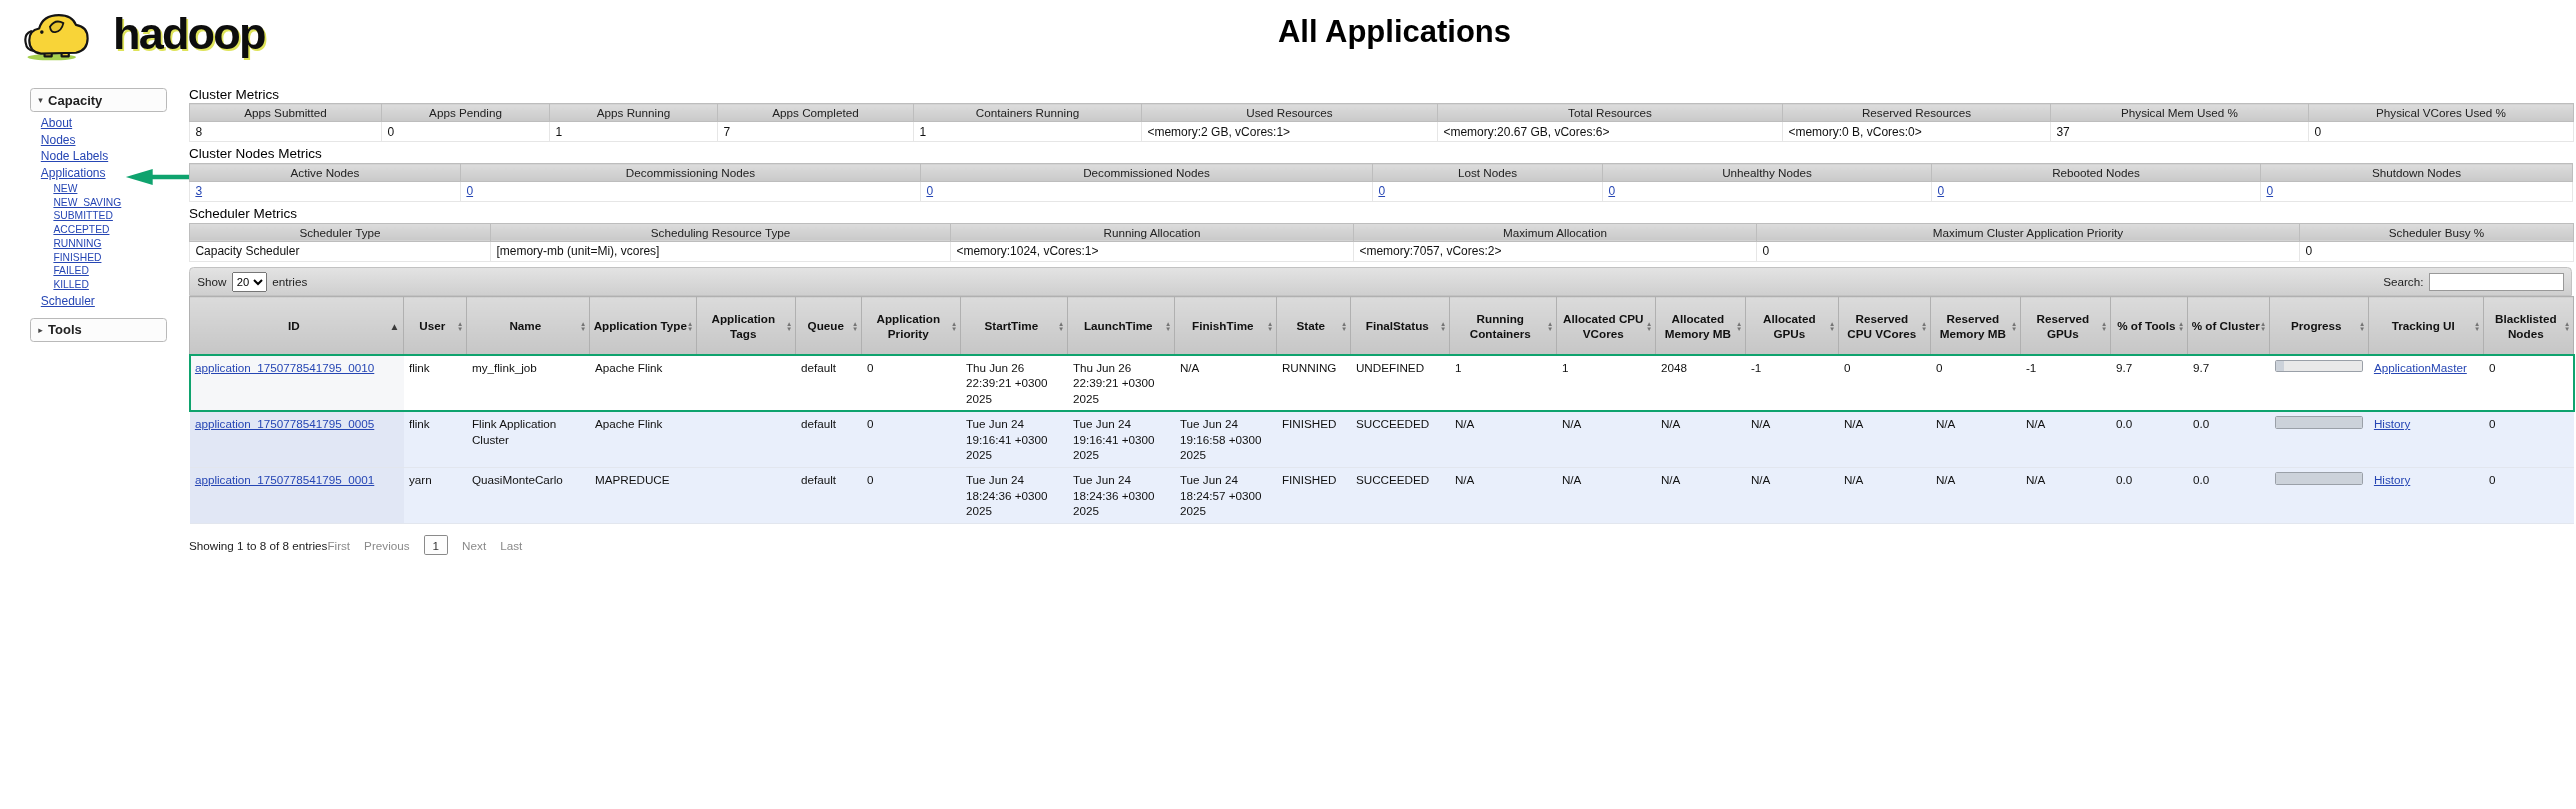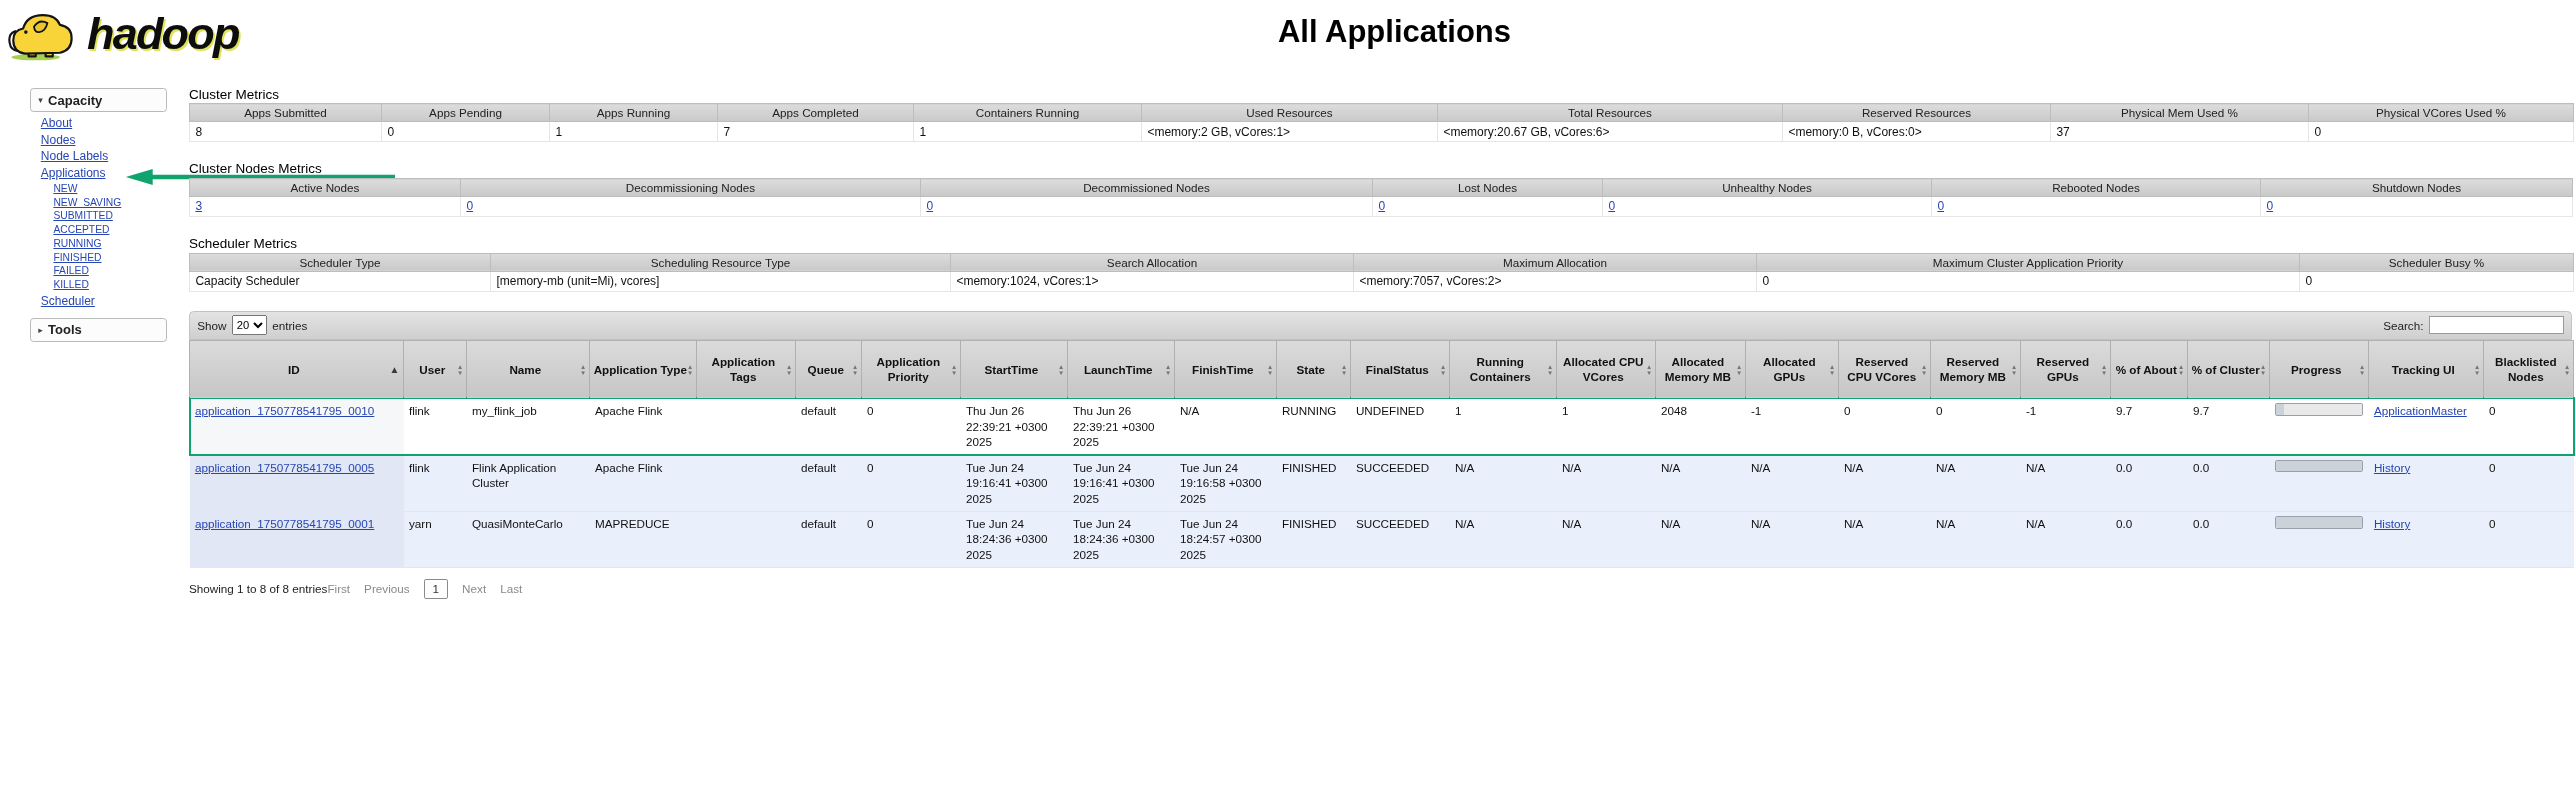--- a/index.html
+++ b/index.html
@@ -5,21 +5,21 @@
   :root{ --annot:#0fa36e; --link:#2646b4; }
   *{box-sizing:border-box;}
   html,body{margin:0;padding:0;overflow:hidden;}
   body{
     width:2576px;height:810px;position:relative;background:#fff;
     font-family:"Liberation Sans","DejaVu Sans",sans-serif;color:#111;
   }
   a{color:var(--link);text-decoration:underline;cursor:pointer;}
 
   
-  .logo{position:absolute;top:5.4px;left:7px;display:flex;align-items:center;gap:10px;font-style:italic;}
+  .logo{position:absolute;top:5.4px;left:23px;display:flex;align-items:center;gap:20px;}
   .logo-text{
     font-size:45px;font-weight:bold;letter-spacing:-1.8px;color:#0d0d0d;line-height:1;
     text-shadow:1.8px 1.8px 0 rgba(216,222,60,.85);
   }
 
   
   .page-title{
     position:absolute;top:14.4px;left:203px;width:2383px;margin:0;
     text-align:center;font-size:31px;font-weight:bold;color:#000;
   }
@@ -34,21 +34,21 @@
   .side-arrow{font-size:9px;color:#444;}
   .side-list{list-style:none;margin:3.6px 0 9px 0;padding:0 0 0 10.8px;}
   .side-list > li{margin:1.8px 0;line-height:1.25;font-size:12px;}
   .sub-list{list-style:none;padding:0 0 0 12.6px;margin:1.8px 0;}
   .sub-list li{margin:0.9px 0;line-height:1.25;font-size:10.3px;}
 
   
   .content{position:absolute;left:189px;top:83px;width:2383px;}
   .section-heading{font-size:13.5px;font-weight:400;color:#000000;margin:3.6px 0 1.8px 0;}
 
-  table.metrics{border-collapse:collapse;table-layout:fixed;width:2383px;margin-bottom:19px;font-size:12px;}
+  table.metrics{border-collapse:collapse;table-layout:fixed;width:2383px;margin-bottom:4px;font-size:12px;}
   table.metrics th{
     background:linear-gradient(#dcdcdc,#c9c9c9);border:0.9px solid #bdbdbd;
     font-weight:normal;color:#222;padding:1.8px 3.6px;text-align:center;font-size:11.7px;
     overflow:hidden;white-space:nowrap;
   }
   table.metrics td{border:0.9px solid #e6e6e6;padding:2.7px 5.4px;text-align:left;white-space:nowrap;overflow:hidden;}
 
   
   .dt-toolbar{
     width:2383px;height:29px;margin-top:5.4px;padding:0 7.2px;
@@ -240,21 +240,21 @@
         <col style="width: 460px;">
         <col style="width: 403px;">
         <col style="width: 403px;">
         <col style="width: 543px;">
         <col style="width: 274px;">
       </colgroup>
       <thead>
         <tr>
           <th>Scheduler Type</th>
           <th>Scheduling Resource Type</th>
-          <th>Search Allocation</th>
+          <th>Running Allocation</th>
           <th>Maximum Allocation</th>
           <th>Maximum Cluster Application Priority</th>
           <th>Scheduler Busy %</th>
         </tr>
       </thead>
       <tbody>
         <tr>
           <td>Capacity Scheduler</td>
           <td>[memory-mb (unit=Mi), vcores]</td>
           <td>&lt;memory:1024, vCores:1&gt;</td>
@@ -374,21 +374,21 @@
               <span>▼</span>
             </span></th>
           <th><span class="th-label">Reserved Memory MB</span><span class="sort-both">
               <span>▲</span>
               <span>▼</span>
             </span></th>
           <th><span class="th-label">Reserved GPUs</span><span class="sort-both">
               <span>▲</span>
               <span>▼</span>
             </span></th>
-          <th><span class="th-label">% of About</span><span class="sort-both">
+          <th><span class="th-label">% of Tools</span><span class="sort-both">
               <span>▲</span>
               <span>▼</span>
             </span></th>
           <th><span class="th-label">% of Cluster</span><span class="sort-both">
               <span>▲</span>
               <span>▼</span>
             </span></th>
           <th><span class="th-label">Progress</span><span class="sort-both">
               <span>▲</span>
               <span>▼</span>

